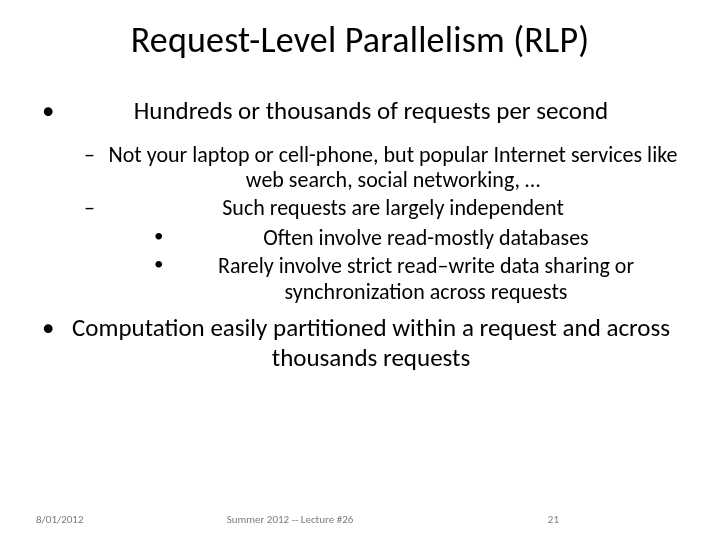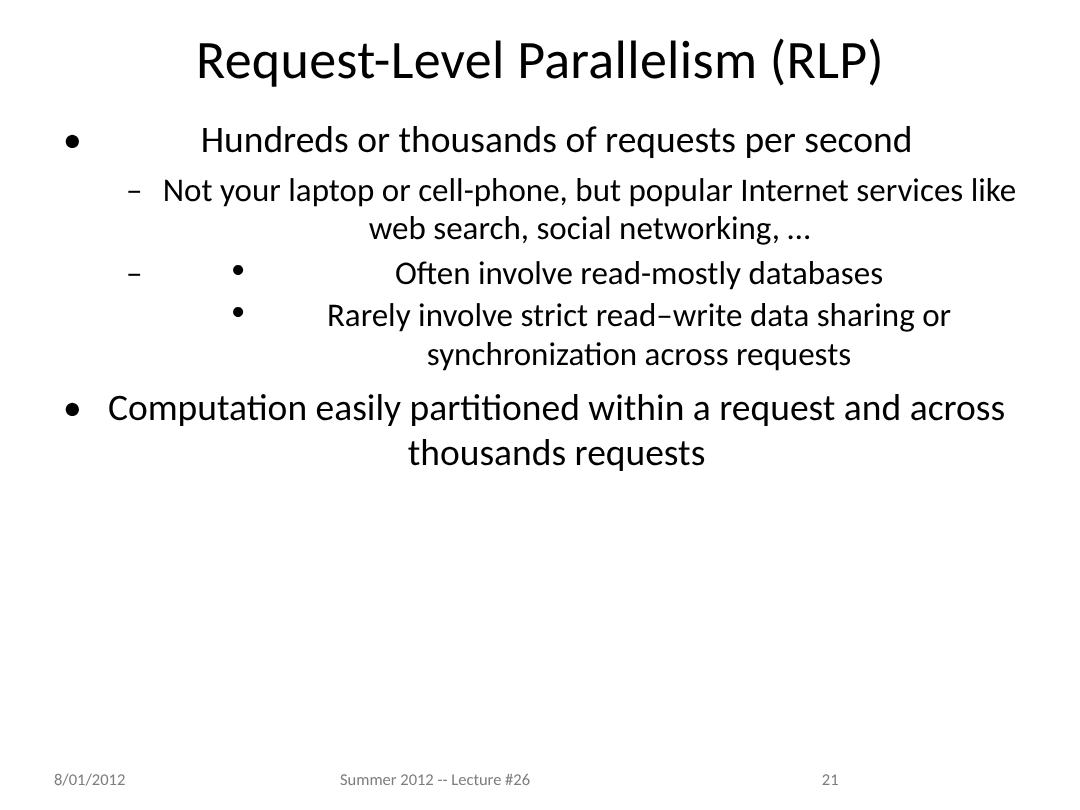--- a/index.html
+++ b/index.html
@@ -13,41 +13,41 @@
   .slide {
     width: 720px;
     height: 540px;
     position: relative;
     padding: 18px 40px 0 40px;
   }
   .title {
     font-size: 36px;
     font-weight: 400;
     text-align: center;
-    margin-bottom: 16px;
+    margin-bottom: 34px;
     letter-spacing: 0.2px;
   }
   ul { list-style: none; }
   .lvl1 > li {
     font-size: 25px;
     line-height: 1.18;
     margin-bottom: 4px;
     padding-left: 22px;
     position: relative;
     text-align: center;
   }
   .lvl1 > li::before {
     content: "•";
     position: absolute;
     left: 2px;
     top: 0;
     font-size: 25px;
   }
   .lvl2 {
-    margin-top: 6px;
+    margin-top: 16px;
     margin-bottom: 6px;
   }
   .lvl2 > li {
     font-size: 22px;
     line-height: 1.18;
     margin-bottom: 2px;
     padding-left: 44px;
     position: relative;
   }
   .lvl2 > li::before {
@@ -102,20 +102,21 @@
   <h1 class="title">Request-Level Parallelism (RLP)</h1>
 
   <ul class="lvl1">
     <li>
       <span>Hundreds or thousands of requests per second</span>
       <ul class="lvl2">
         <li>
           <span>Not your laptop or cell-phone, but popular Internet services like web search, social networking, …</span>
         </li>
         <li>
+          <span>Such requests are largely independent</span>
           <ul class="lvl3">
             <li>
               <span>Often involve read-mostly databases</span>
             </li>
             <li>
               <span>Rarely involve strict read–write data sharing or synchronization across requests</span>
             </li>
           </ul>
         </li>
       </ul>

